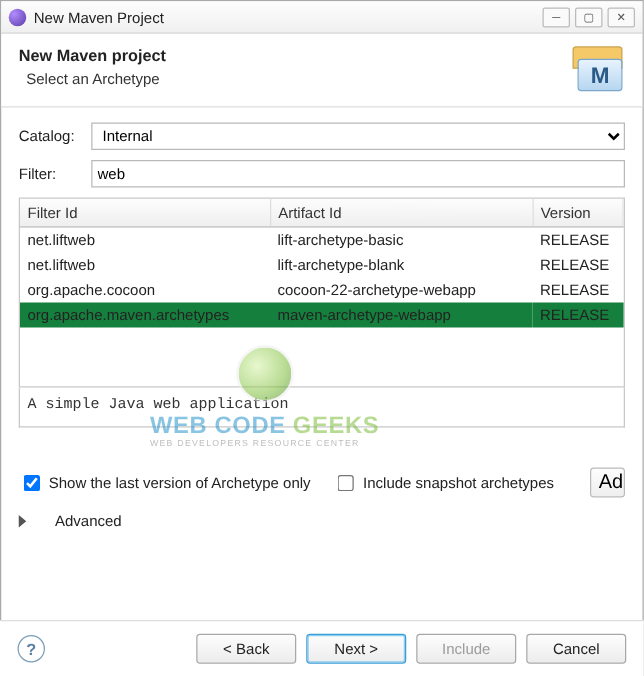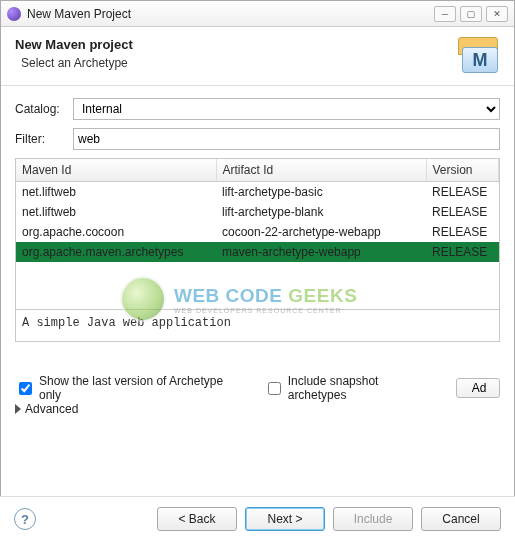--- a/index.html
+++ b/index.html
@@ -134,28 +134,28 @@
     gap: 18px;
   }
   .chkwrap { display: flex; align-items: center; gap: 4px; }
   .chkwrap input { width: 13px; height: 13px; }
   .addbtn {
     margin-left: auto;
     padding: 2px 4px 2px 6px;
     border: 1px solid #bbb;
     border-radius: 3px;
     background: linear-gradient(#fdfdfd,#efefef);
-    font-size: 12px;
-    width: 44px;
+    font-size: 16px;
+    width: 28px;
     overflow: hidden;
     white-space: nowrap;
   }
   .adv-row {
-    display: flex; align-items: center; gap: 4px;
-    margin-top: 0;
+    display: flex; align-items: center; gap: 23px;
+    margin-top: 12px;
     cursor: default;
   }
   .disclosure {
     width: 0; height: 0;
     border-top: 5px solid transparent;
     border-bottom: 5px solid transparent;
     border-left: 6px solid #555;
   }
   .footer {
     position: absolute;
@@ -189,21 +189,21 @@
   .wiz-btn.default {
     border: 1px solid #3b9fd6;
     box-shadow: 0 0 0 1px #8ecdf2 inset;
   }
   .wiz-btn.disabled { color: #9c9c9c; }
   .watermark {
     position: absolute;
     left: 120px; top: 276px;
     opacity: 0.55;
     pointer-events: none;
-    display:flex; align-items:center; gap:8px;
+    display:flex; align-items:center; gap:8px;flex-direction:column;
   }
   .wm-globe {
     width: 46px; height: 46px; border-radius: 50%;
     background: radial-gradient(circle at 35% 35%, #d6f2a8, #7fbf3b 60%, #3a7a1e);
     border: 2px solid #eee;
   }
   .wm-text .wm-top {
     font-size: 19px; font-weight: bold; letter-spacing: 0.5px;
     color: #2996cc;
   }
@@ -243,21 +243,21 @@
   </div>
   <div class="form-row">
     <div class="form-label">Filter:</div>
     <input class="textin" type="text" value="web" style="">
   </div>
 
   <div class="table-wrap">
     <table class="archetypes">
       <thead>
         <tr>
-          <th style="width:200px">Maven Id</th>
+          <th style="width:200px">Filter Id</th>
           <th style="width:210px">Artifact Id</th>
           <th>Version</th>
         </tr>
       </thead>
       <tbody>
         <tr>
           <td>net.liftweb</td>
           <td>lift-archetype-basic</td>
           <td>RELEASE</td>
         </tr>

